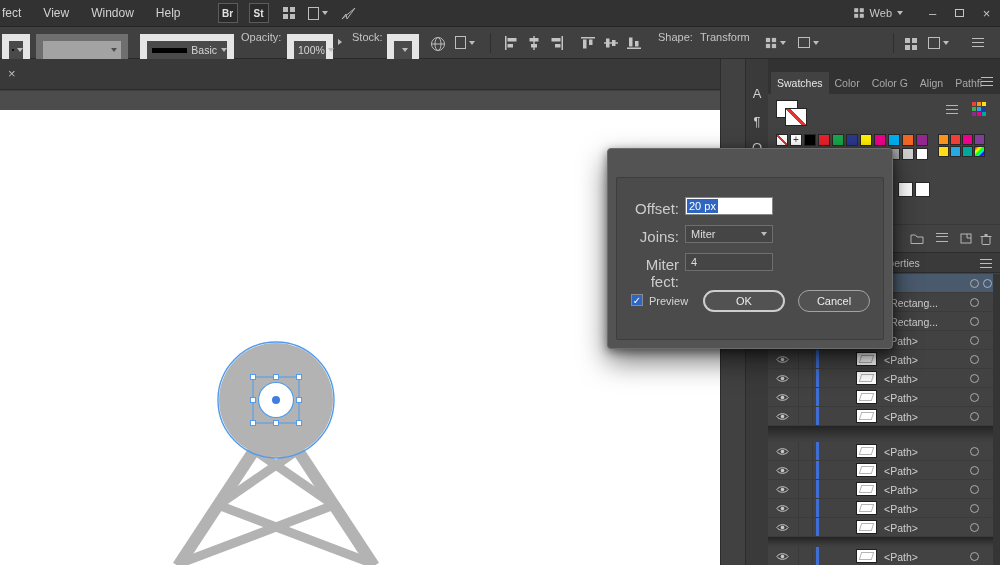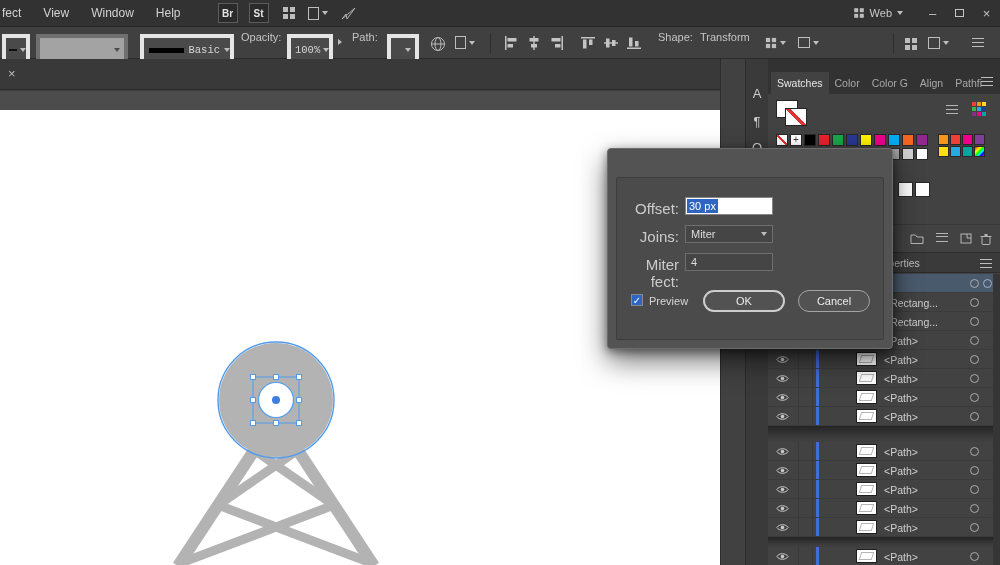--- a/index.html
+++ b/index.html
@@ -33,22 +33,22 @@
         border-top:4px solid #bdbdbd;display:inline-block;}
   .tri-right{width:0;height:0;border-top:3.5px solid transparent;border-bottom:3.5px solid transparent;
         border-left:4px solid #bdbdbd;display:inline-block;}
   .hamburger{display:inline-block;width:12px;height:9px;
         border-top:1.5px solid #bdbdbd;border-bottom:1.5px solid #bdbdbd;position:relative;}
   .hamburger::after{content:"";position:absolute;left:0;top:2.5px;width:12px;height:1.5px;background:#bdbdbd;}
 
   
   .control-bar{position:absolute;top:28px;left:0;width:1000px;height:31px;background:#404040;
                border-bottom:1px solid #2a2a2a;}
-  .cbw{position:absolute;top:6px;height:32px;background:#4a4a4a;border:4px solid #e5e5e5;
-       display:flex;align-items:center;font-size:10.5px;color:#d6d6d6;font-family:Liberation Mono, monospace;}
+  .cbw{position:absolute;top:6px;height:32px;background:#4a4a4a;border:7px solid #e5e5e5;
+       display:flex;align-items:center;font-size:10.5px;color:#d6d6d6;}
   .cb-label{position:absolute;top:3px;font-size:11px;color:#c4c4c4;white-space:nowrap;}
   .cb-sep{position:absolute;top:5px;width:1px;height:20px;background:#2e2e2e;}
   .al-ico{position:absolute;top:8px;}
   .cb-mini-line{width:12px;height:2px;background:#111;margin:0 3px;}
   .brush-line{width:44px;height:5px;background:#000;margin:0 4px 0 5px;}
   .fill-swatch{left:36px;width:92px;background:#a3a3a3;border-color:#6f6f6f;justify-content:flex-end;}
   .fill-swatch .chev{border-top-color:#4d4d4d;margin-right:4px;}
   .doc-ico{width:11px;height:13px;border:1px solid #bdbdbd;position:relative;}
   .grid4{display:grid;grid-template-columns:5px 5px;gap:2px;}
   .grid4 span{width:5px;height:5px;background:#bdbdbd;}
@@ -213,21 +213,21 @@
       <span class="brush-line"></span>
       <span>Basic</span>
       <span class="chev" style="margin-left:4px"></span>
     </div>
     <span class="cb-label" style="left:241px">Opacity:</span>
     <div class="cbw" style="left:287px;width:46px">
       <span style="margin-left:4px">100%</span>
       <span class="chev" style="margin-left:3px"></span>
     </div>
     <span class="tri-right" style="position:absolute;left:338px;top:11px"></span>
-    <span class="cb-label" style="left:352px">Path:</span>
+    <span class="cb-label" style="left:352px">Stock:</span>
     <div class="cbw" style="left:387px;width:32px">
       <span class="chev" style="margin-left:auto;margin-right:4px"></span>
     </div>
     <svg class="al-ico" style="left:430px" width="16" height="16" viewBox="0 0 16 16">
       <circle cx="8" cy="8" r="6.5" fill="none" stroke="#bdbdbd"></circle>
       <ellipse cx="8" cy="8" rx="3" ry="6.5" fill="none" stroke="#bdbdbd"></ellipse>
       <line x1="1.5" y1="8" x2="14.5" y2="8" stroke="#bdbdbd"></line>
     </svg>
     <div style="position:absolute;left:455px;top:8px;display:flex;align-items:center;gap:3px">
       <span class="doc-ico"></span>
@@ -641,21 +641,21 @@
           <span class="target"></span>
         </div>
       </div>
     <div class="scroll-strip"></div>
   </div>
 
   <div class="dialog">
     <div class="dialog-body">
       <span class="f-label" style="top:22px">Offset:</span>
       <div class="f-input white" style="top:19px">
-        <span class="sel-text">30 px</span>
+        <span class="sel-text">20 px</span>
       </div>
       <span class="f-label" style="top:50px">Joins:</span>
       <div class="f-select" style="top:47px">
         <span>Miter</span>
         <span class="chev"></span>
       </div>
       <span class="f-label" style="top:78px">Miter fect:</span>
       <div class="f-input dark" style="top:75px">
         <span>4</span>
       </div>

